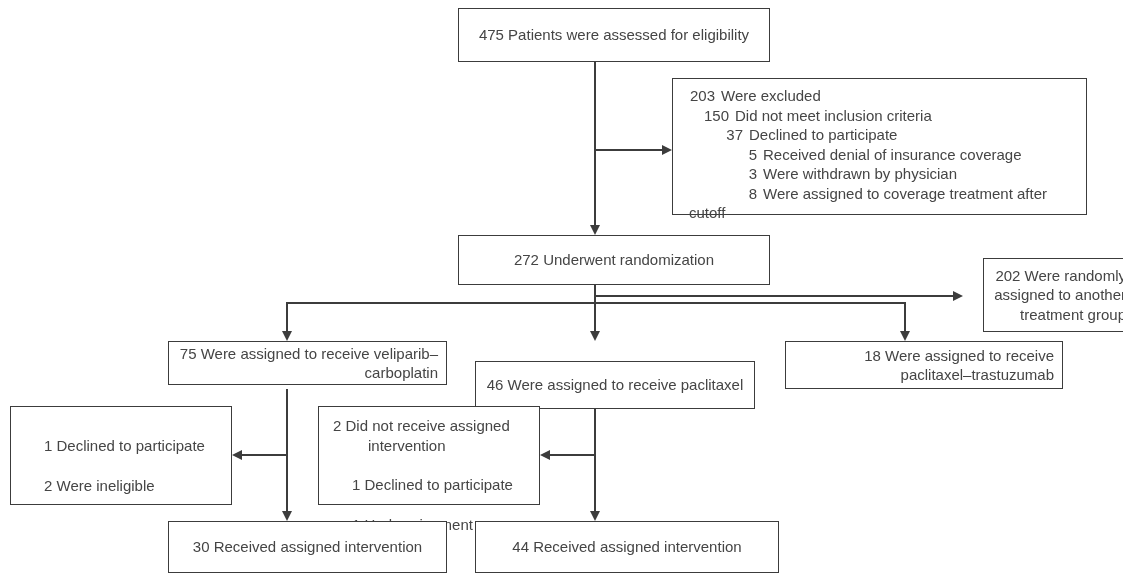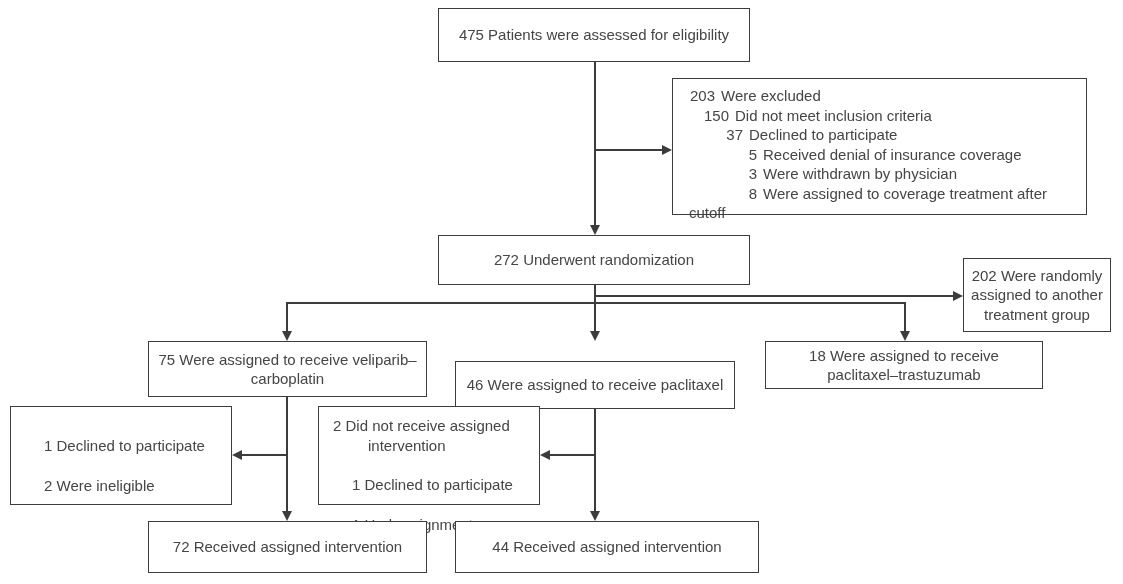--- a/index.html
+++ b/index.html
@@ -16,21 +16,22 @@
   .box{
     position:absolute;
     border:1.5px solid #3c3c3c;
     background:#ffffff;
     box-sizing:border-box;
   }
   .center{
     display:flex;
     align-items:center;
     justify-content:center;
-    text-align:center;
+    text-align:right;
+    margin-left:20px;
   }
   .ln{position:absolute;background:#3c3c3c;}
   .ah{position:absolute;width:0;height:0;}
   .ah-down{border-left:5px solid transparent;border-right:5px solid transparent;border-top:10px solid #3c3c3c;}
   .ah-right{border-top:5px solid transparent;border-bottom:5px solid transparent;border-left:10px solid #3c3c3c;}
   .ah-left{border-top:5px solid transparent;border-bottom:5px solid transparent;border-right:10px solid #3c3c3c;}
 
   
   .excluded-body{padding:7px 8px 7px 16px;}
   .xl .n{display:inline-block;text-align:right;margin-right:6px;}
@@ -88,21 +89,21 @@
   </div>
 
   <div class="box center" style="left:438px;top:235px;width:312px;height:50px">
     <span>272 Underwent randomization</span>
   </div>
 
   <div class="box center" style="left:963px;top:258px;width:148px;height:74px;padding:0 4px">
     <span>202 Were randomly assigned to another treatment group</span>
   </div>
 
-  <div class="box center" style="left:148px;top:341px;width:279px;height:56px;padding:4px 8px">
+  <div class="box center" style="left:148px;top:341px;width:279px;height:44px;padding:4px 8px">
     <span>75 Were assigned to receive veliparib–carboplatin</span>
   </div>
 
   <div class="box center" style="left:455px;top:361px;width:280px;height:48px">
     <span>46 Were assigned to receive paclitaxel</span>
   </div>
 
   <div class="box center" style="left:765px;top:341px;width:278px;height:48px;padding:8px 8px">
     <span>18 Were assigned to receive paclitaxel–trastuzumab</span>
   </div>
@@ -116,20 +117,20 @@
 
   <div class="box" style="left:318px;top:406px;width:222px;height:99px">
     <div class="dropout-body">
       <div class="dmain"><span>2</span> <span>Did not receive assigned intervention</span></div>
       <div class="dsub"><span>1</span> <span>Declined to participate</span></div>
       <div class="dsub"><span>1</span> <span>Had assignment error</span></div>
     </div>
   </div>
 
   <div class="box center" style="left:148px;top:521px;width:279px;height:52px">
-    <span>72 Received assigned intervention</span>
+    <span>30 Received assigned intervention</span>
   </div>
 
   <div class="box center" style="left:455px;top:521px;width:304px;height:52px">
     <span>44 Received assigned intervention</span>
   </div>
 
 </div>
 
 </body></html>

